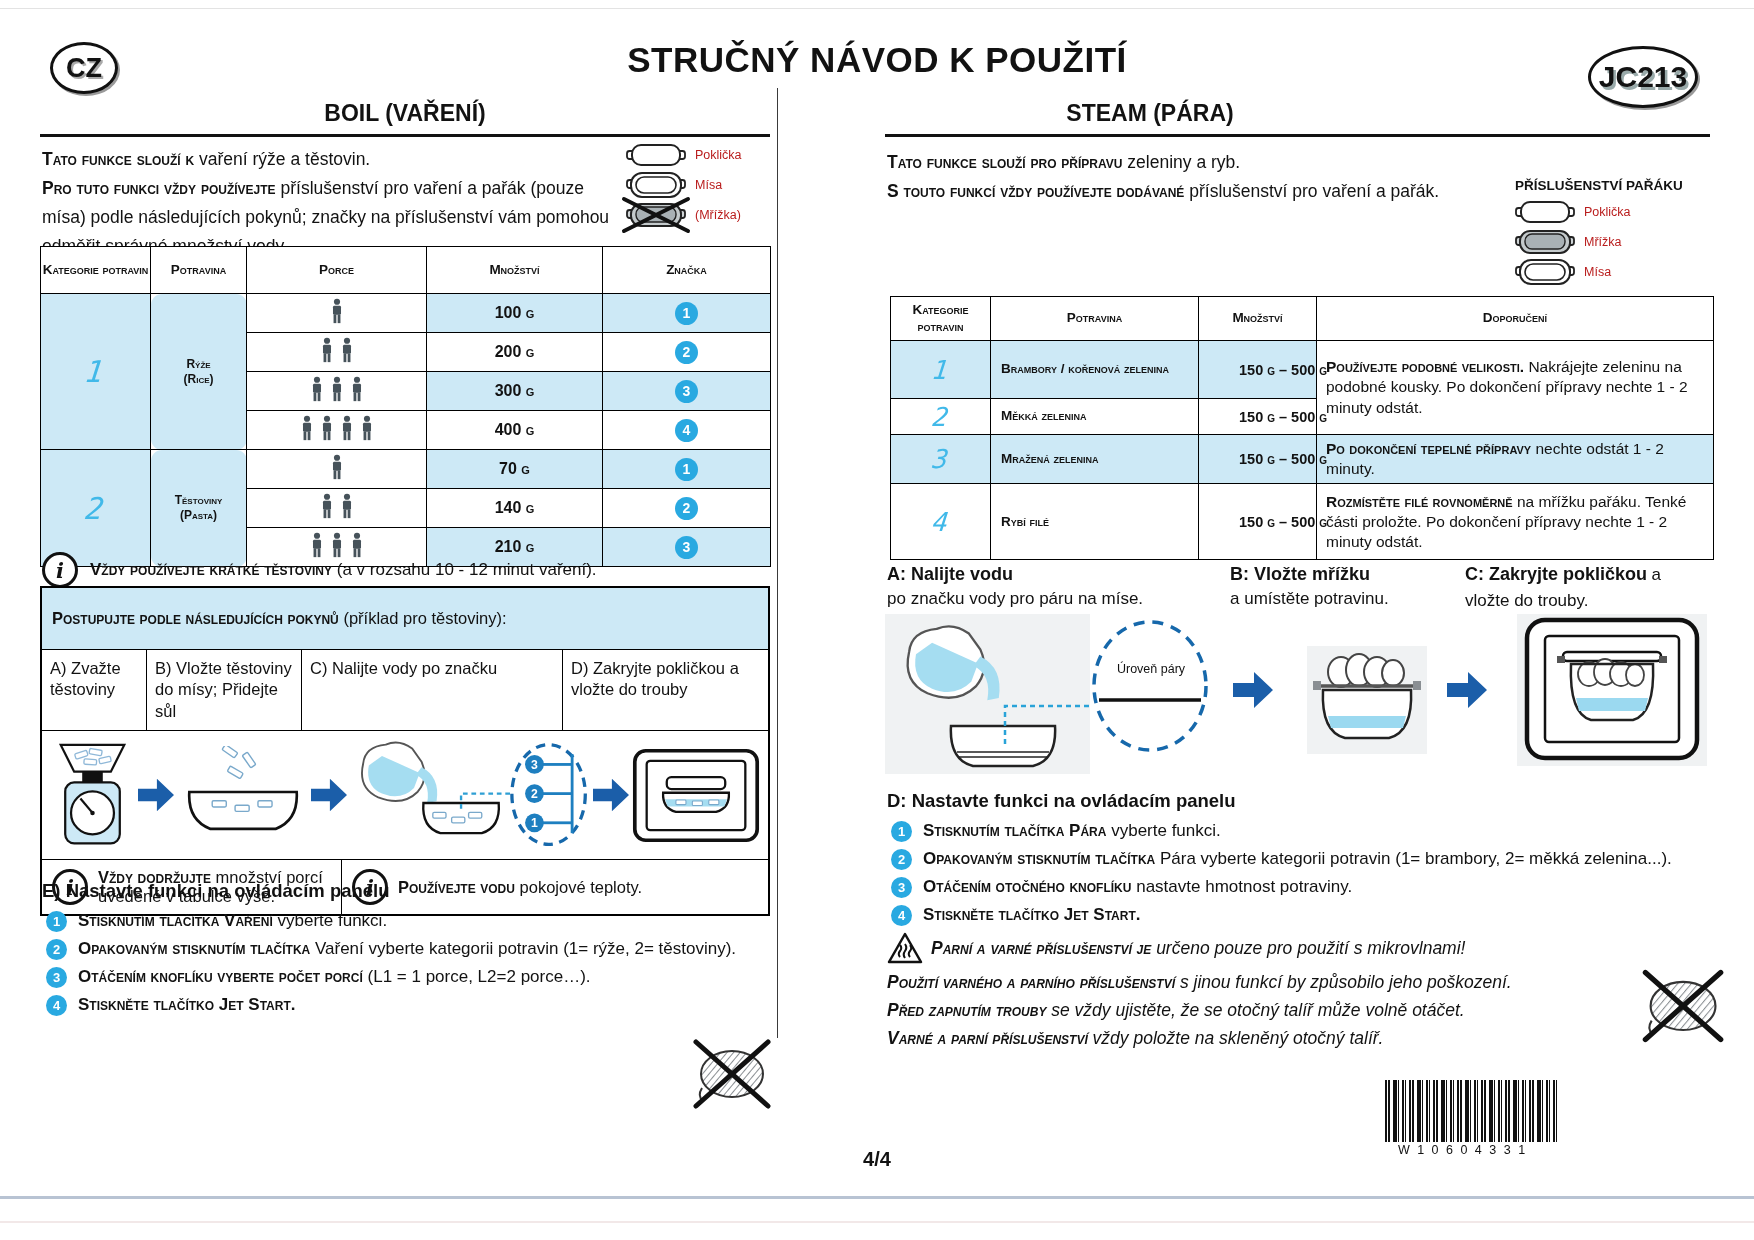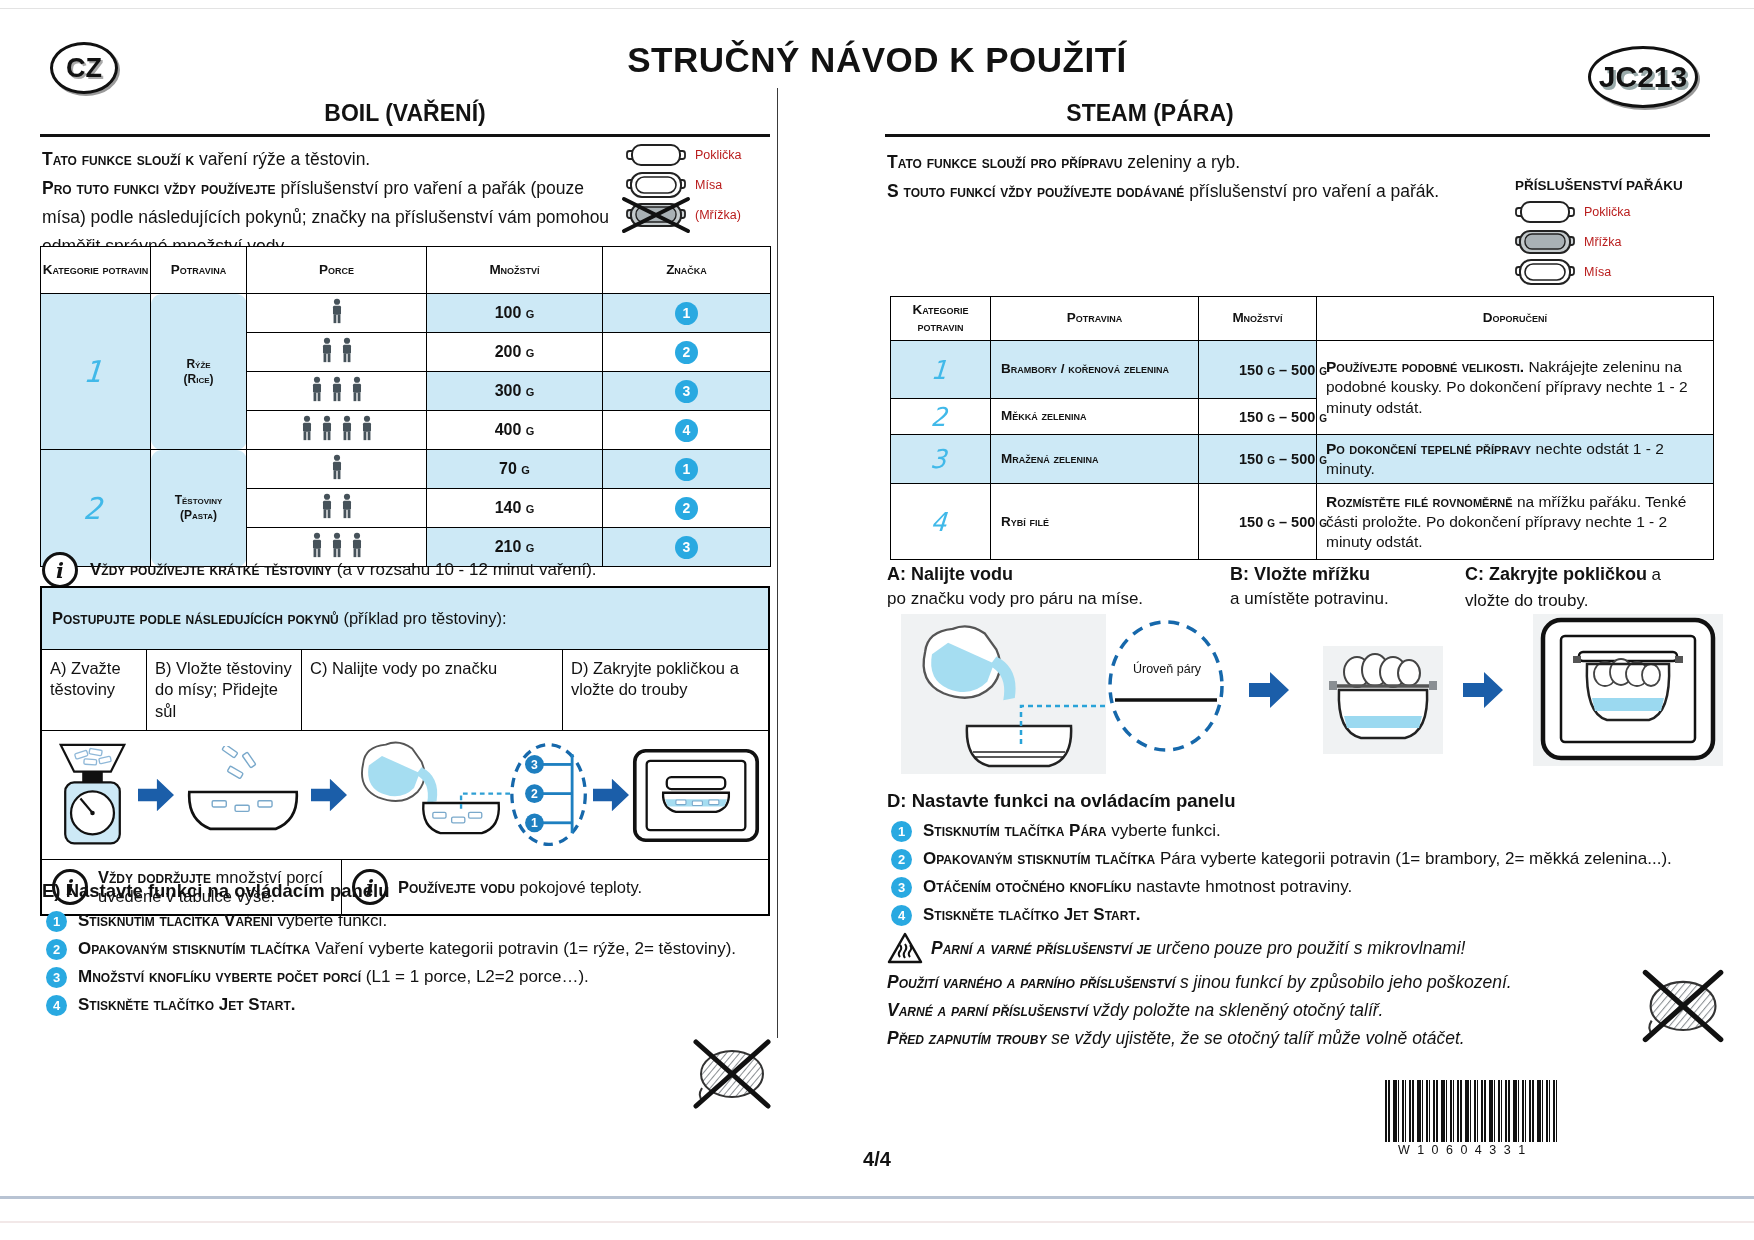--- a/index.html
+++ b/index.html
@@ -401,21 +401,21 @@
       <div class="step">
           <span class="stepnum">1</span>
           <span><span class="lead">Stisknutím tlačítka Vaření</span> <span>vyberte funkci.</span></span>
         </div>
       <div class="step">
           <span class="stepnum">2</span>
           <span><span class="lead">Opakovaným stisknutím tlačítka</span> <span>Vaření vyberte kategorii potravin (1= rýže, 2= těstoviny).</span></span>
         </div>
       <div class="step">
           <span class="stepnum">3</span>
-          <span><span class="lead">Množství knoflíku vyberte počet porcí</span> <span>(L1 = 1 porce, L2=2 porce…).</span></span>
+          <span><span class="lead">Otáčením knoflíku vyberte počet porcí</span> <span>(L1 = 1 porce, L2=2 porce…).</span></span>
         </div>
       <div class="step">
           <span class="stepnum">4</span>
           <span><span class="lead">Stiskněte tlačítko Jet Start.</span> <span></span></span>
         </div>
     </div>
 
     <svg class="abs" style="left:648px;top:936px;" width="86" height="78" viewBox="0 0 86 78">
       <defs>
           <pattern id="hA" patternUnits="userSpaceOnUse" width="5" height="5" patternTransform="rotate(40)">
@@ -518,21 +518,21 @@
     </div>
     <div class="abs" style="left:345px;top:462px;width:205px;">
       <div class="abc-title">B: Vložte mřížku</div>
       <div class="abc-text">a umístěte potravinu.</div>
     </div>
     <div class="abs" style="left:580px;top:462px;width:245px;">
       <span class="abc-title">C: Zakryjte pokličkou</span>
       <span class="abc-text">a vložte do trouby.</span>
     </div>
 
-    <div class="abs" style="left:16px;top:514px;width:825px;height:170px;">
+    <div class="abs" style="left:0;top:514px;width:825px;height:170px;">
       <svg class="abs" style="left:0;top:0;" width="335" height="160" viewBox="0 0 335 160">
         <rect x="0" y="0" width="205" height="160" fill="#f0f2f3"></rect>
         <g transform="translate(8,8) scale(1.15)">
           <path d="M38 6 Q16 8 14 26 Q8 52 30 62 Q56 72 72 56 Q84 42 76 24 L66 10 Q52 0 38 6 Z" fill="#fff" stroke="#555" stroke-width="2"></path>
           <path d="M20 28 Q16 50 34 58 Q54 66 68 52 L74 36 L34 18 Z" fill="#a5ddf1"></path>
           <path d="M76 30 Q96 40 92 66 L82 68 Q86 46 70 38 Z" fill="#a5ddf1"></path>
         </g>
         <path d="M66 112 H170 Q172 146 148 152 H88 Q64 146 66 112 Z" fill="#fff" stroke="#222" stroke-width="2.5"></path>
         <path d="M72 138 H164" stroke="#222" stroke-width="1.5"></path>
         <path d="M74 143 H162" stroke="#222" stroke-width="1.5"></path>
@@ -606,22 +606,22 @@
           <path d="M13 25 q-2.5 -3 0 -6 q2.5 -3 0 -6"></path>
           <path d="M18 26 q-2.5 -3.5 0 -7 q2.5 -3.5 0 -7"></path>
           <path d="M23 25 q-2.5 -3 0 -6 q2.5 -3 0 -6"></path>
         </g>
       </svg>
       <span><span class="lead">Parní a varné příslušenství je</span> <span>určeno pouze pro použití s mikrovlnami!</span></span>
     </div>
 
     <div class="abs" style="left:2px;top:868px;width:740px;">
       <div class="caution"><span class="lead">Použití varného a parního příslušenství</span> <span>s jinou funkcí by způsobilo jeho poškození.</span></div>
+      <div class="caution"><span class="lead">Před zapnutím trouby</span> <span>se vždy ujistěte, že se otočný talíř může volně otáčet.</span></div>
       <div class="caution"><span class="lead">Varné a parní příslušenství</span> <span>vždy položte na skleněný otočný talíř.</span></div>
-      <div class="caution"><span class="lead">Před zapnutím trouby</span> <span>se vždy ujistěte, že se otočný talíř může volně otáčet.</span></div>
     </div>
 
     <svg class="abs" style="left:752px;top:866px;" width="90" height="82" viewBox="0 0 86 78">
       <defs>
           <pattern id="hB" patternUnits="userSpaceOnUse" width="5" height="5" patternTransform="rotate(40)">
             <line x1="0" y1="0" x2="0" y2="5" stroke="#8a8f93" stroke-width="2"></line>
           </pattern>
         </defs>
       <ellipse cx="44" cy="38" rx="31" ry="23" fill="url(#hB)" stroke="#333" stroke-width="2"></ellipse>
       <path d="M14 52 q-5 8 1 13" stroke="#333" stroke-width="2" fill="none"></path>

